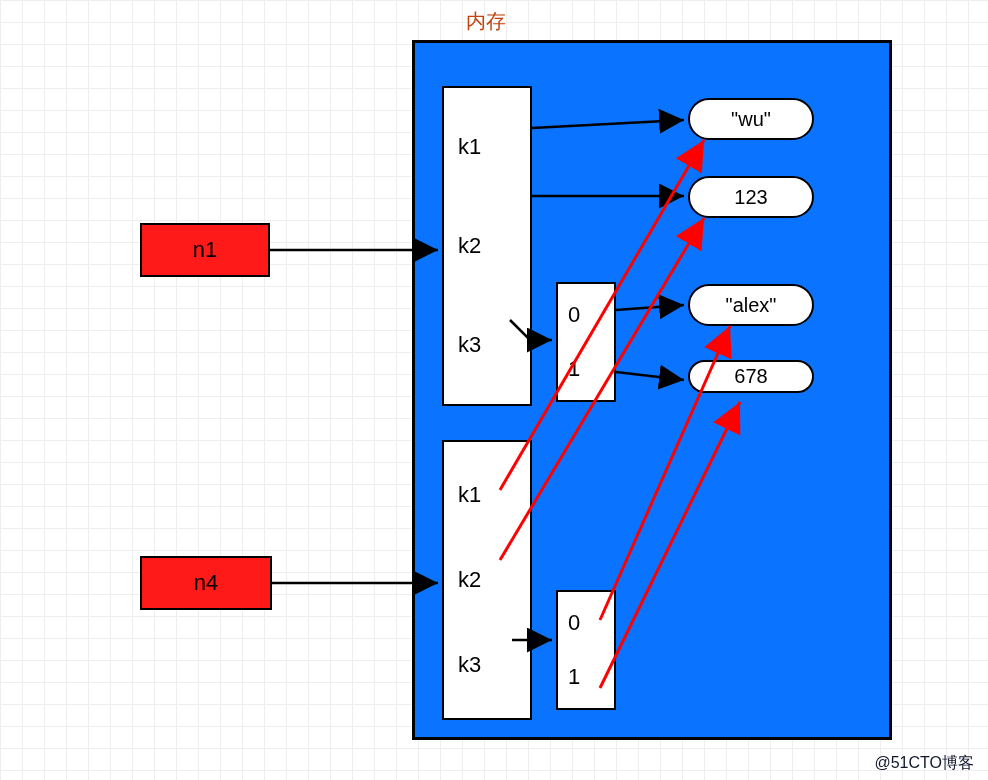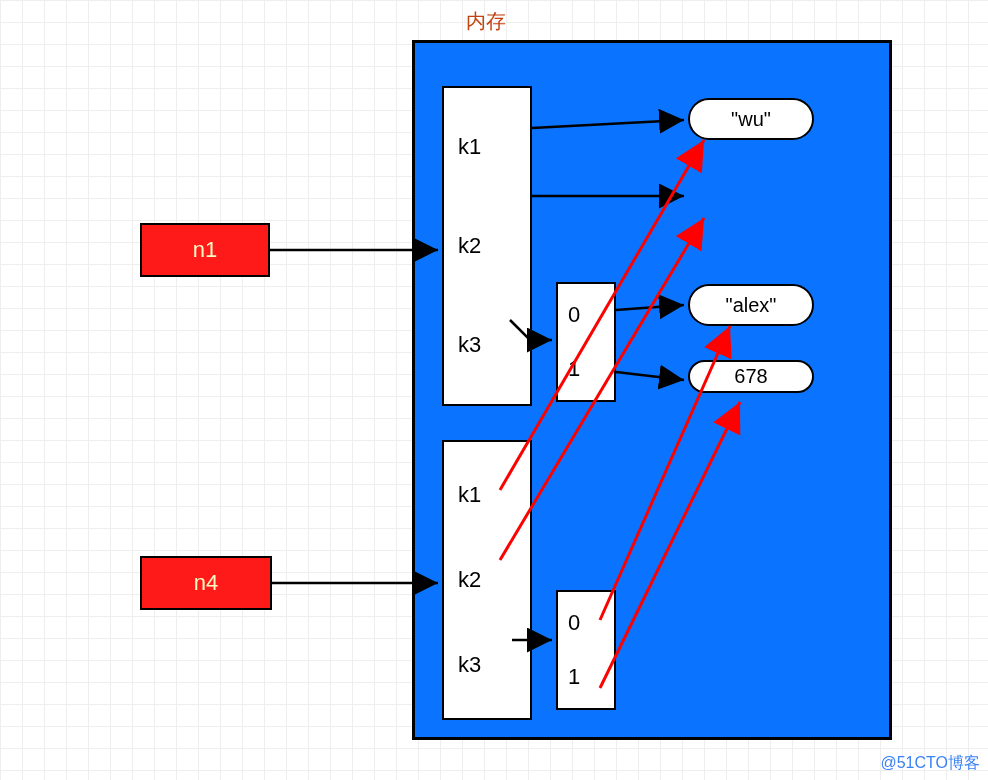--- a/index.html
+++ b/index.html
@@ -9,26 +9,26 @@
     background-image:
       linear-gradient(#eee 1px,transparent 1px),
       linear-gradient(90deg,#eee 1px,transparent 1px),
       linear-gradient(#e2e2e2 1px,transparent 1px),
       linear-gradient(90deg,#e2e2e2 1px,transparent 1px);
     background-size:22px 22px,22px 22px,110px 110px,110px 110px;
   }
   .box{position:absolute;box-sizing:border-box}
   .mem-title{font-size:20px;color:#c2410c}
   .mem{background:#0a73ff;border:3px solid #000}
-  .ref{background:#ff1a1a;border:2px solid #000;display:flex;align-items:center;justify-content:center;font-size:22px;color:#fef9c3}
+  .ref{background:#ff1a1a;border:2px solid #000;display:flex;align-items:center;justify-content:center;font-size:22px;color:#000000}
   .dict{background:#fff;border:2px solid #000;display:flex;flex-direction:column;justify-content:space-around;padding:10px 14px;font-size:22px}
   .list{background:#fff;border:2px solid #000;display:flex;flex-direction:column;justify-content:space-around;align-items:flex-start;padding:4px 10px;font-size:22px}
   .val{background:#fff;border:2px solid #000;border-radius:22px;display:flex;align-items:center;justify-content:center;font-size:20px}
   svg{position:absolute;inset:0;pointer-events:none}
-  .watermark{position:absolute;right:8px;bottom:6px;color:#3b82f6;font-size:16px}
+  .watermark{position:absolute;right:14px;bottom:6px;color:#0f172a;font-size:16px}
 </style>
 </head>
 <body>
 
 <div class="canvas">
   <div class="grid"></div>
 
   <div class="box mem-title" style="left:466px;top:8px">内存</div>
 
   <div class="box mem" style="left:412px;top:40px;width:480px;height:700px"></div>
@@ -52,20 +52,21 @@
     <span>k2</span>
     <span>k3</span>
   </div>
 
   <div class="box list" style="left:556px;top:590px;width:60px;height:120px">
     <span>0</span>
     <span>1</span>
   </div>
 
   <div class="box val" style="left:688px;top:98px;width:126px;height:42px">"wu"</div>
+  <div class="box val" style="left:688px;top:176px;width:126px;height:42px">123</div>
   <div class="box val" style="left:688px;top:284px;width:126px;height:42px">"alex"</div>
   <div class="box val" style="left:688px;top:360px;width:126px;height:33px">678</div>
 
   <svg width="988" height="780">
     <defs>
       <marker id="ahB" markerWidth="12" markerHeight="12" refX="10" refY="5" orient="auto">
         <path d="M0,0 L10,5 L0,10 Z" fill="#000"></path>
       </marker>
       <marker id="ahR" markerWidth="12" markerHeight="12" refX="10" refY="5" orient="auto">
         <path d="M0,0 L10,5 L0,10 Z" fill="#ff0000"></path>

